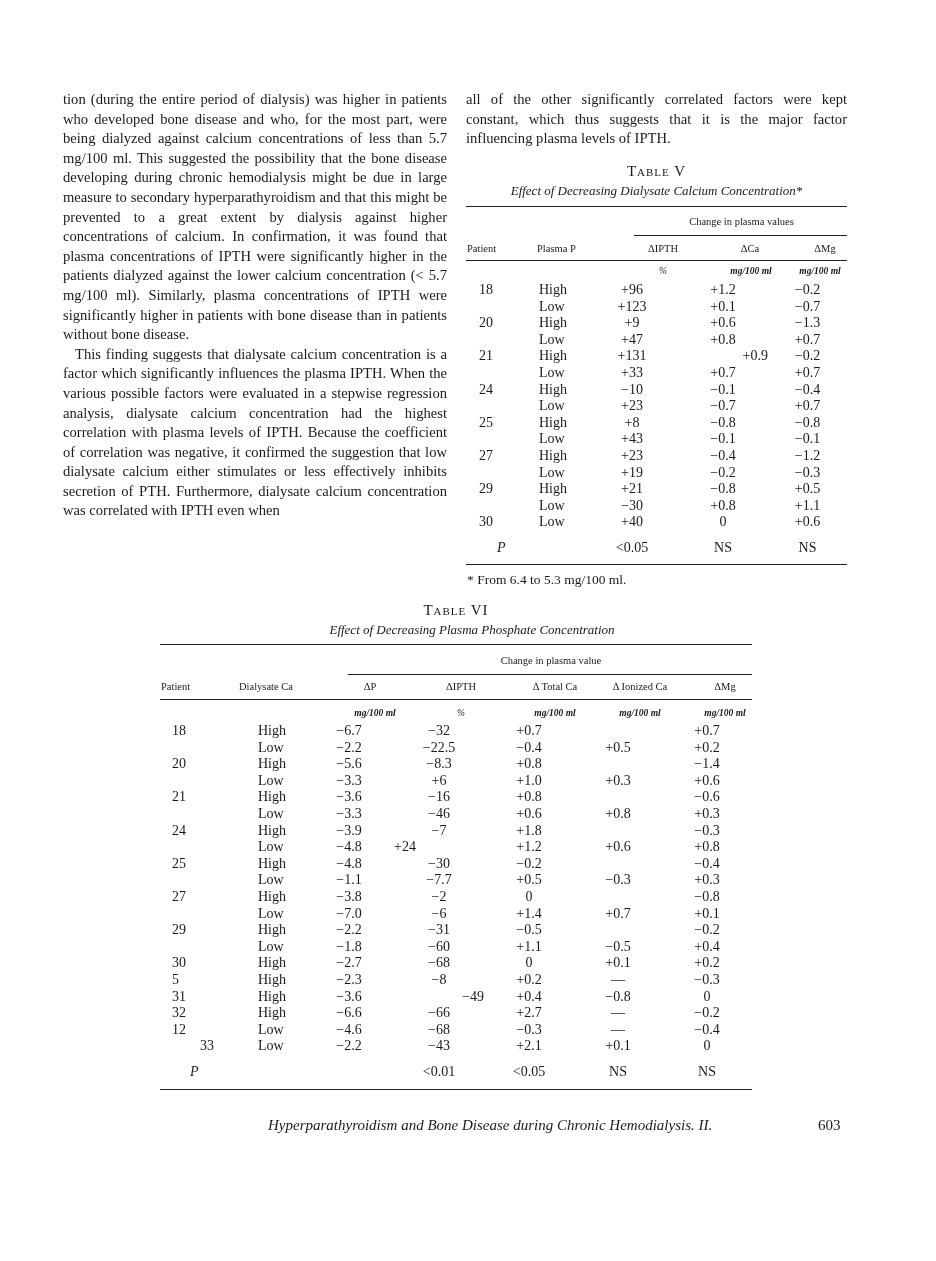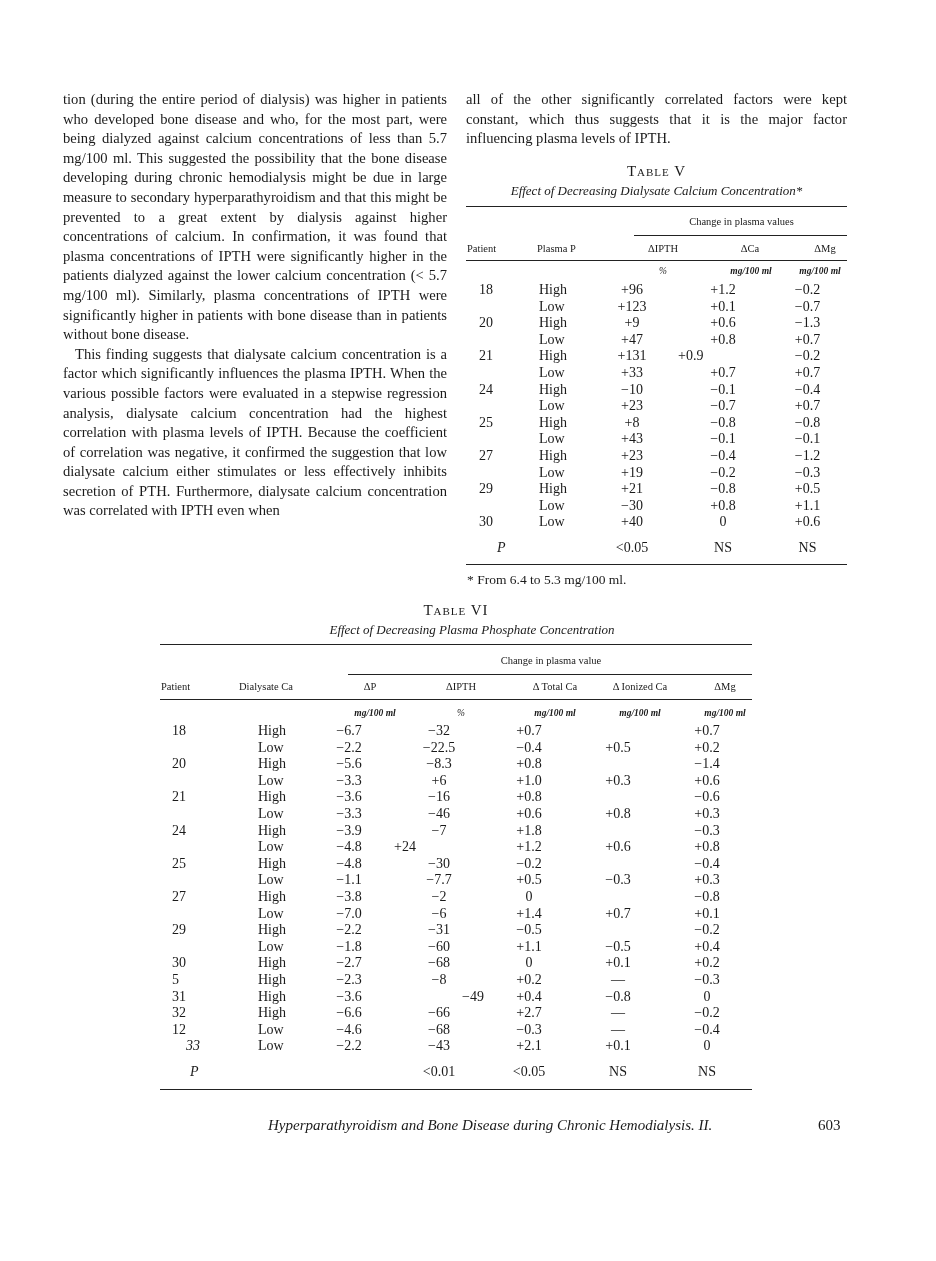--- a/index.html
+++ b/index.html
@@ -96,21 +96,21 @@
           <td style="text-align: left; padding-left: 13px;"></td>
           <td style="text-align: left; padding-left: 28px;">Low</td>
           <td style="text-align: center; padding-left: 0px;">+47</td>
           <td style="text-align: center; padding-left: 0px;">+0.8</td>
           <td style="text-align: center; padding-left: 0px;">+0.7</td>
         </tr>
         <tr>
           <td style="text-align: left; padding-left: 13px;">21</td>
           <td style="text-align: left; padding-left: 28px;">High</td>
           <td style="text-align: center; padding-left: 0px;">+131</td>
-          <td style="text-align: left; padding-left: 0px;">+0.9</td>
+          <td style="text-align: right; padding-left: 0px;">+0.9</td>
           <td style="text-align: center; padding-left: 0px;">−0.2</td>
         </tr>
         <tr>
           <td style="text-align: left; padding-left: 13px;"></td>
           <td style="text-align: left; padding-left: 28px;">Low</td>
           <td style="text-align: center; padding-left: 0px;">+33</td>
           <td style="text-align: center; padding-left: 0px;">+0.7</td>
           <td style="text-align: center; padding-left: 0px;">+0.7</td>
         </tr>
         <tr>
@@ -390,21 +390,21 @@
         <tr>
           <td style="text-align: left; padding-left: 12px;">12</td>
           <td style="text-align: left; padding-left: 44px;">Low</td>
           <td style="text-align: center; padding-left: 0px;">−4.6</td>
           <td style="text-align: center; padding-left: 0px;">−68</td>
           <td style="text-align: center; padding-left: 0px;">−0.3</td>
           <td style="text-align: center; padding-left: 0px;">—</td>
           <td style="text-align: center; padding-left: 0px;">−0.4</td>
         </tr>
         <tr>
-          <td style="text-align: center; padding-left: 12px; font-style: italic;">33</td>
+          <td style="text-align: right; padding-left: 12px;">33</td>
           <td style="text-align: left; padding-left: 44px;">Low</td>
           <td style="text-align: center; padding-left: 0px;">−2.2</td>
           <td style="text-align: center; padding-left: 0px;">−43</td>
           <td style="text-align: center; padding-left: 0px;">+2.1</td>
           <td style="text-align: center; padding-left: 0px;">+0.1</td>
           <td style="text-align: center; padding-left: 0px;">0</td>
         </tr>
         <tr>
           <td colspan="7" style="height: 9px;"></td>
         </tr>

